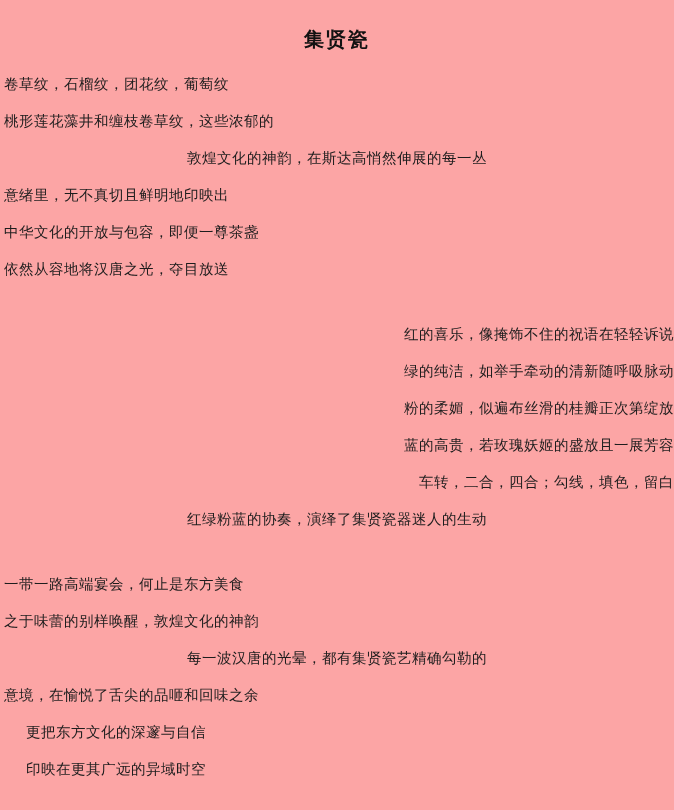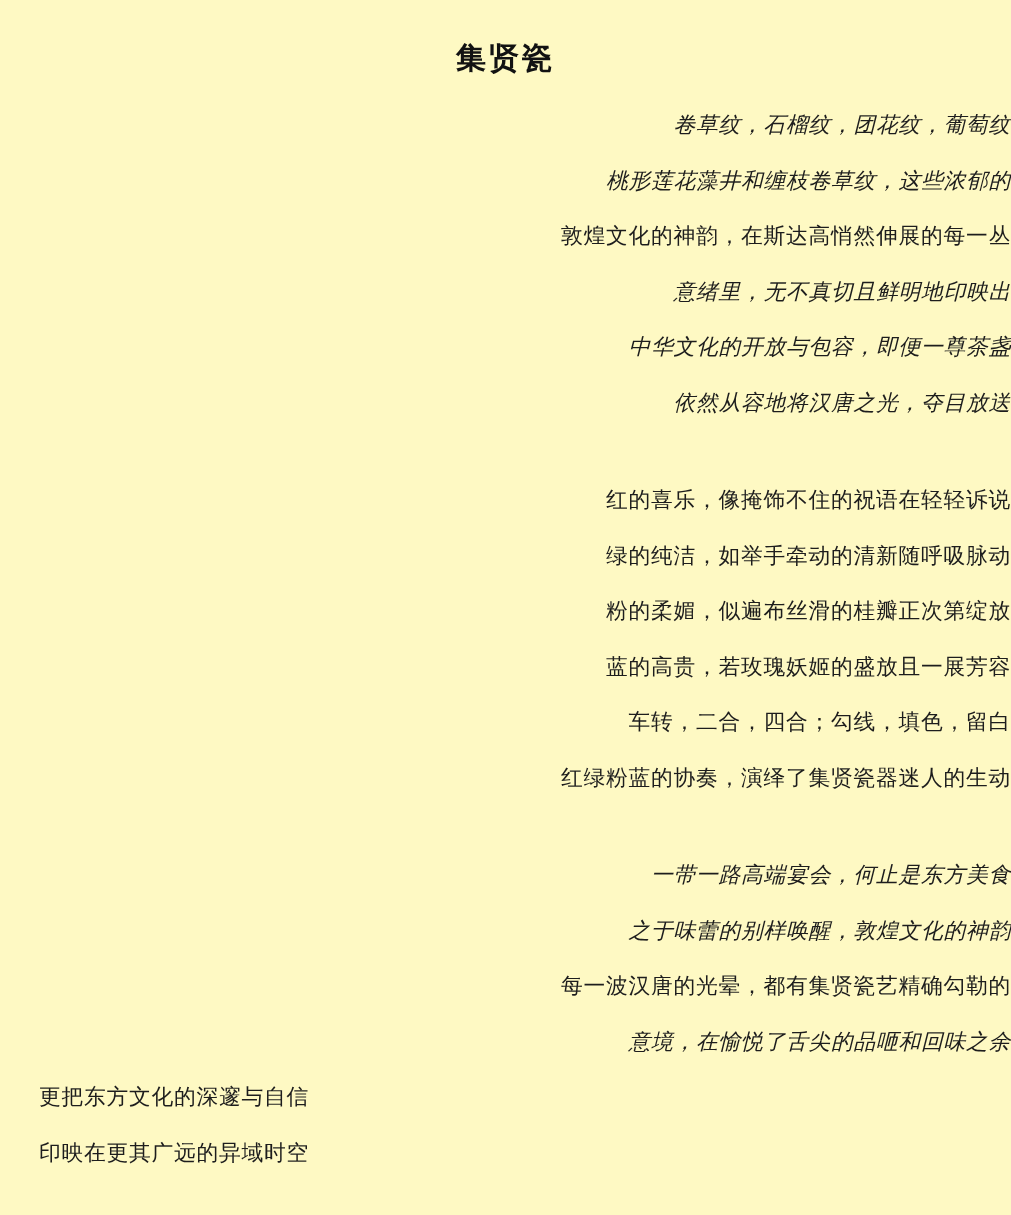--- a/index.html
+++ b/index.html
@@ -12,21 +12,21 @@
     background: #eef2f9;
     font-family: "Liberation Sans", sans-serif;
     color: #1b1b1b;
     overflow: hidden;
   }
   .page {
     width: 674px;
     height: 810px;
     box-sizing: border-box;
     padding: 22px 0 0 0;
-    background: #fef9c3;
+    background: #fca5a5;
   }
   .poem-title {
     text-align: center;
     font-size: 20px;
     font-weight: bold;
     letter-spacing: 2px;
     color: #121212;
     margin: 0 0 10px 0;
     line-height: 34px;
   }
@@ -37,22 +37,22 @@
     margin-top: 28px;
   }
   .line {
     font-size: 14.5px;
     line-height: 37px;
     color: #1d1d1d;
     white-space: pre;
     letter-spacing: 0.5px;
   }
   
-  .l-c { text-align: right; }
-  .l-i2 { text-align: right; padding-left: 4px; font-style: italic; }
+  .l-c { text-align: center; }
+  .l-i2 { text-align: left; padding-left: 4px; }
   .l-i4 { padding-left: 26px; }
   .l-i6 { text-align: right; padding-left: 2px; }
 </style>
 </head>
 <body>
 
 <div class="page">
 
   <div class="poem-title">集贤瓷</div>
 

